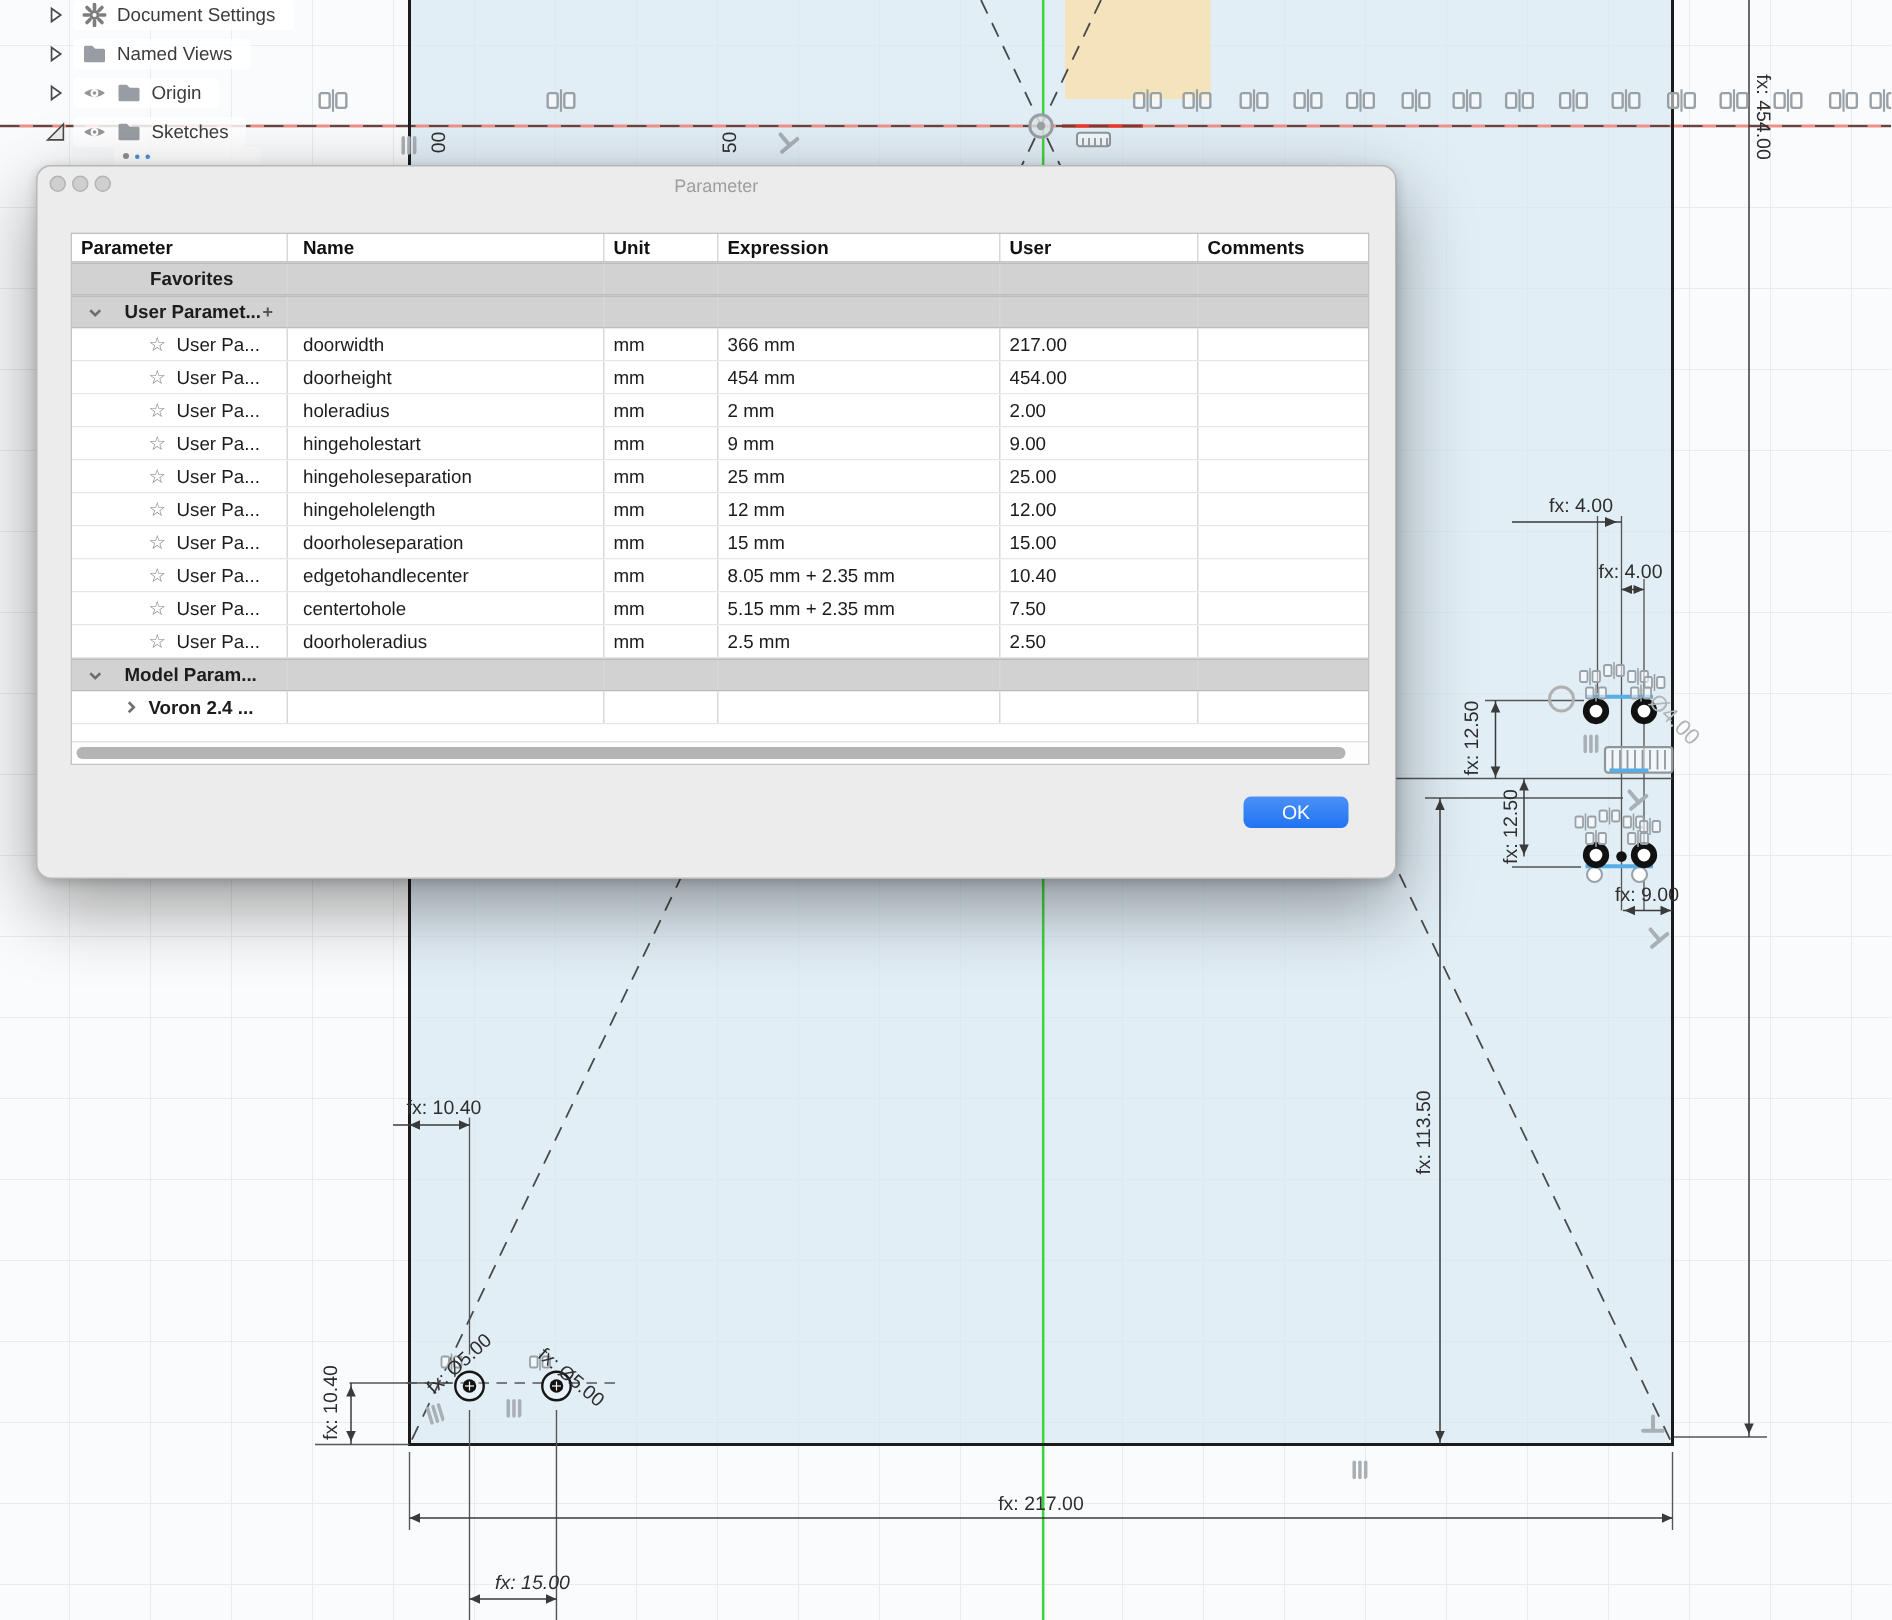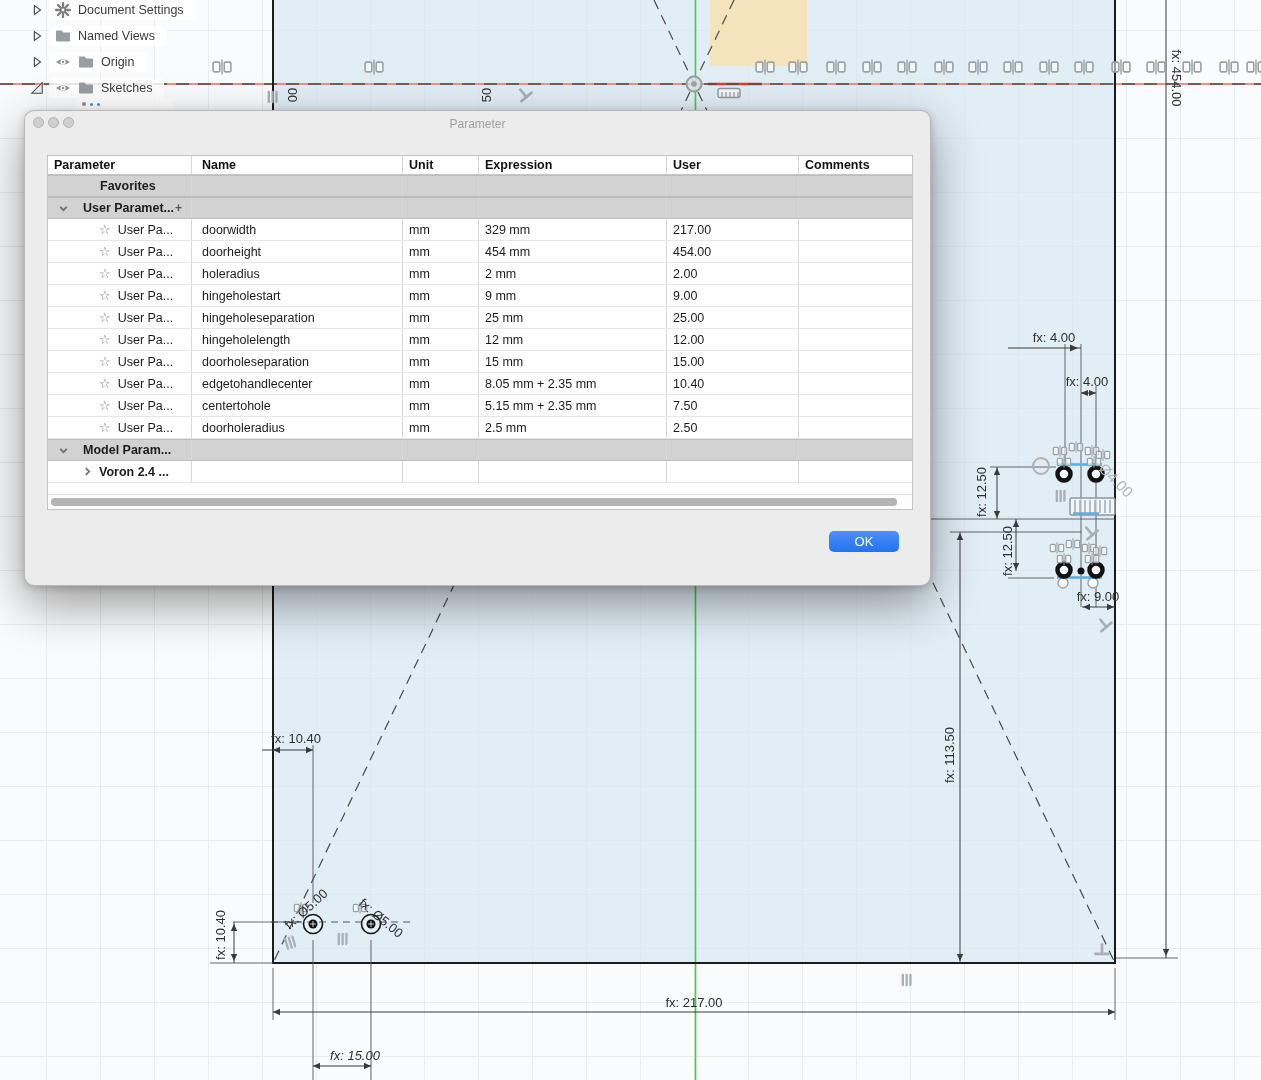--- a/index.html
+++ b/index.html
@@ -488,21 +488,21 @@
             <div class="c"></div>
             <div class="c"></div>
           </div>
           <div class="trow param">
             <div class="c">
               <span class="star">☆</span>
               <span>User Pa...</span>
             </div>
             <div class="c name">doorwidth</div>
             <div class="c">mm</div>
-            <div class="c">329 mm</div>
+            <div class="c">366 mm</div>
             <div class="c">217.00</div>
             <div class="c"></div>
           </div>
           <div class="trow param">
             <div class="c">
               <span class="star">☆</span>
               <span>User Pa...</span>
             </div>
             <div class="c name">doorheight</div>
             <div class="c">mm</div>

